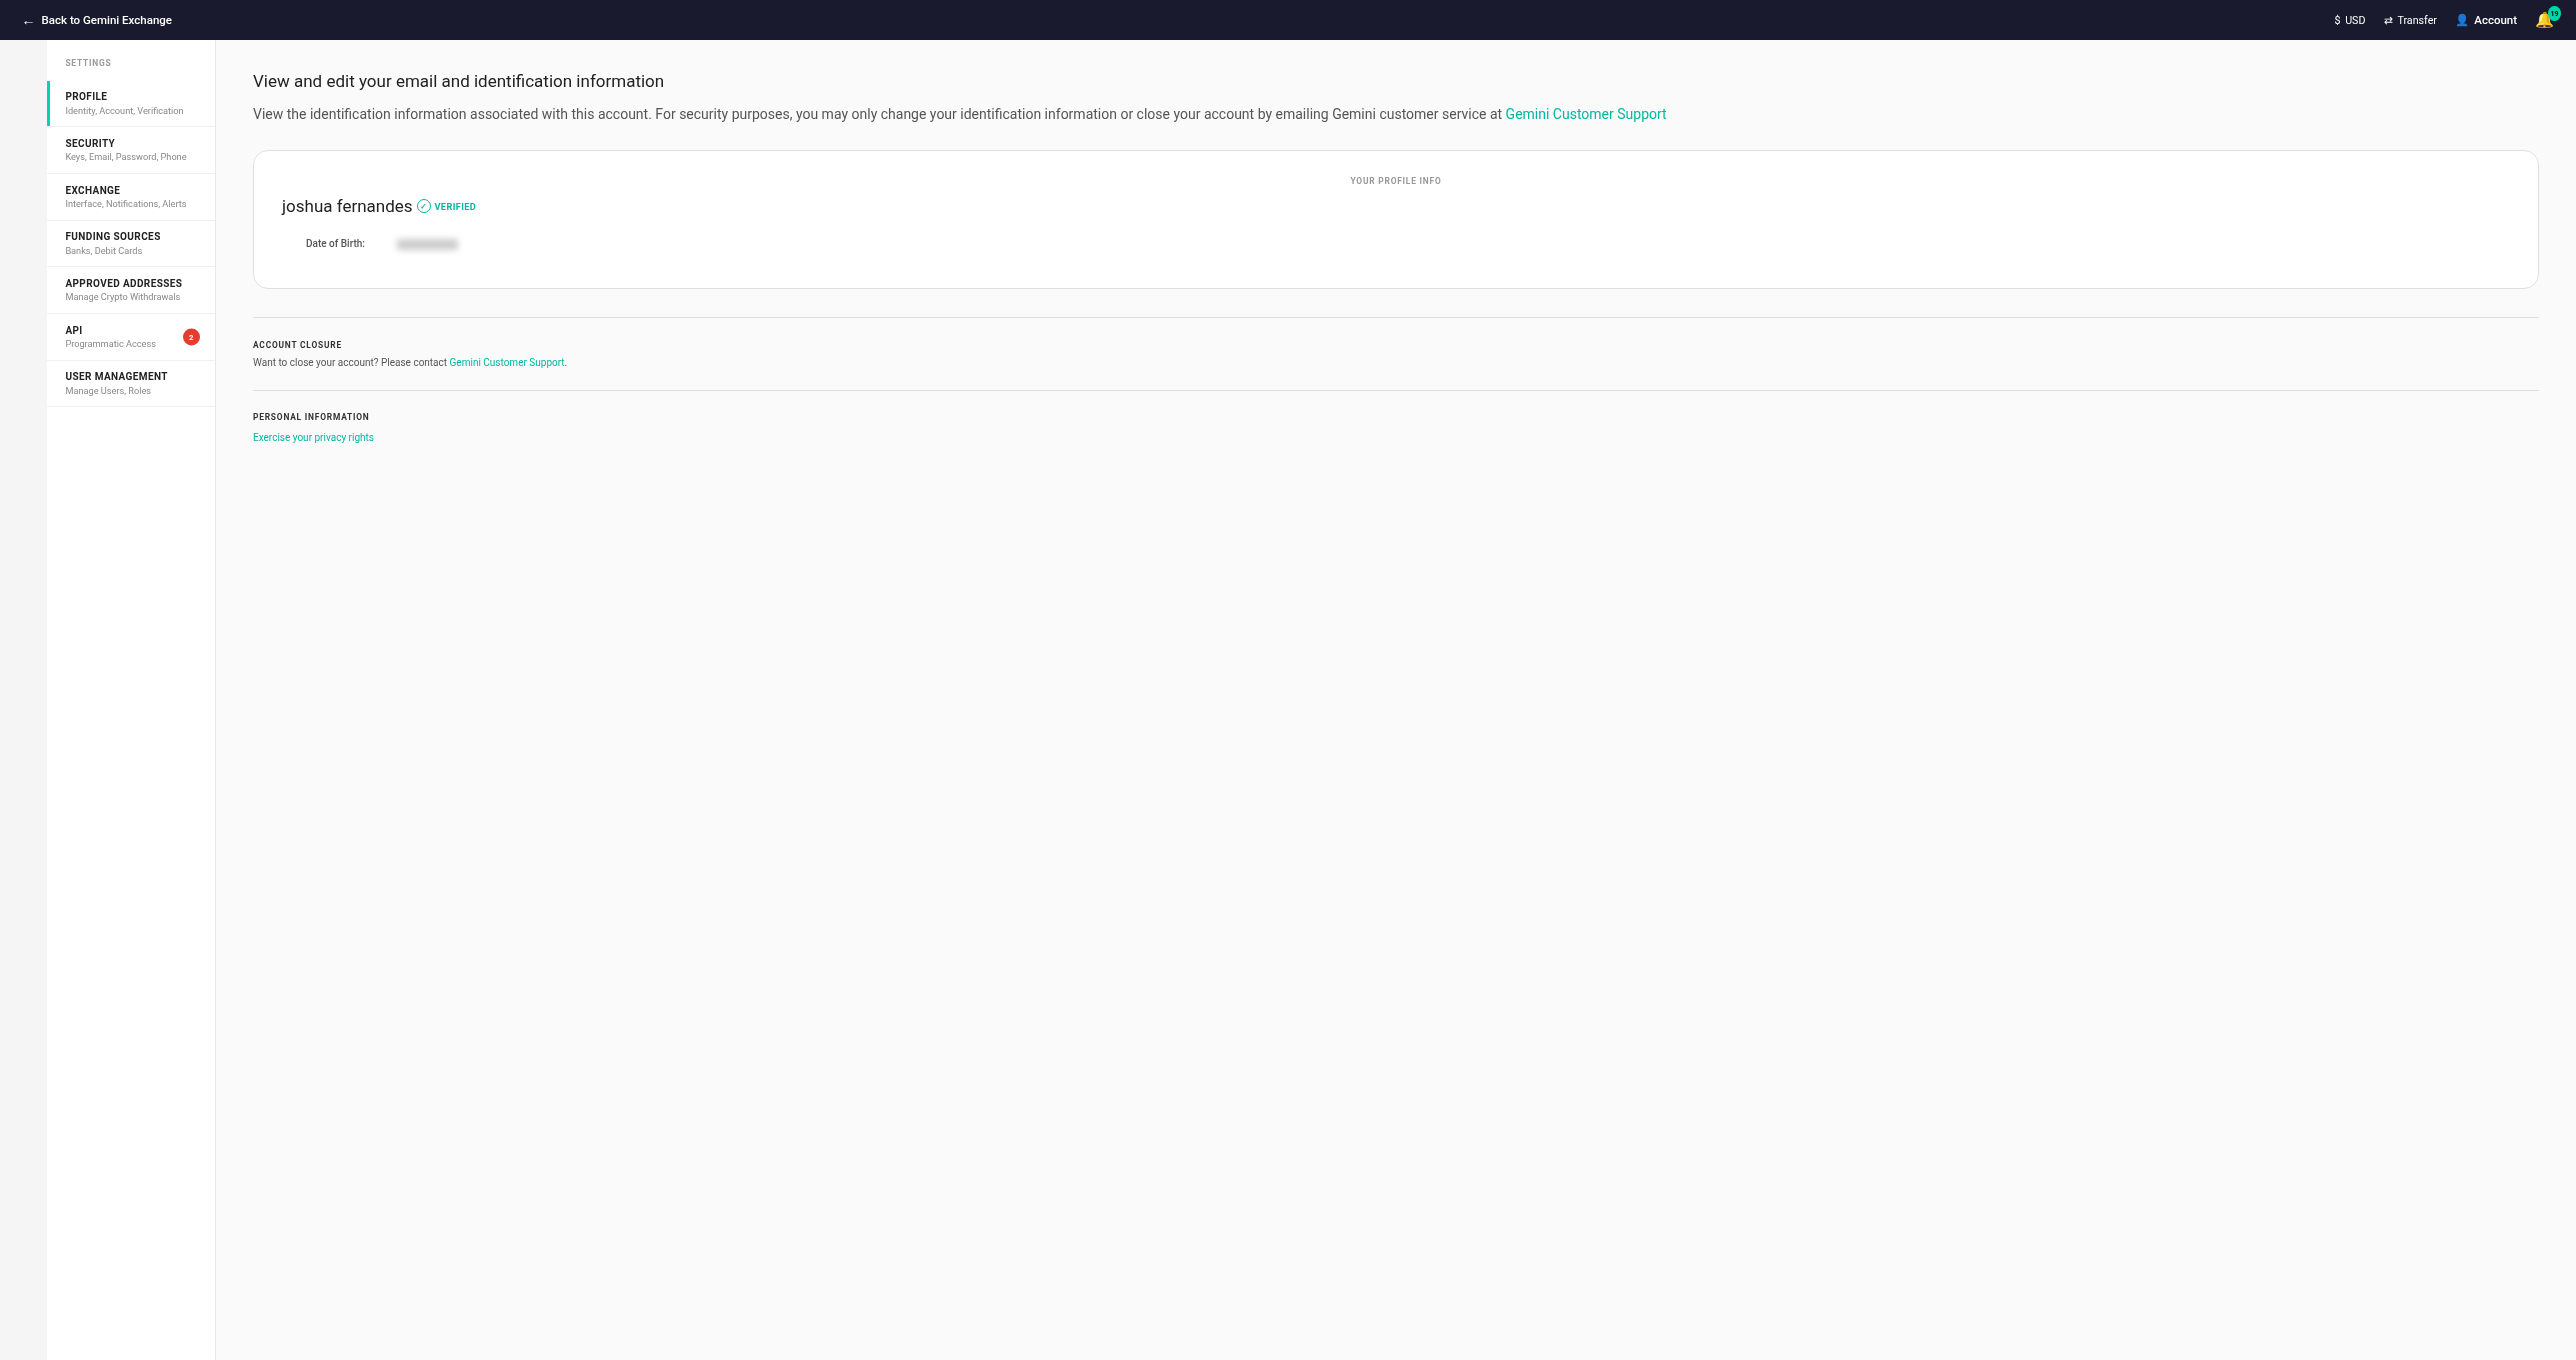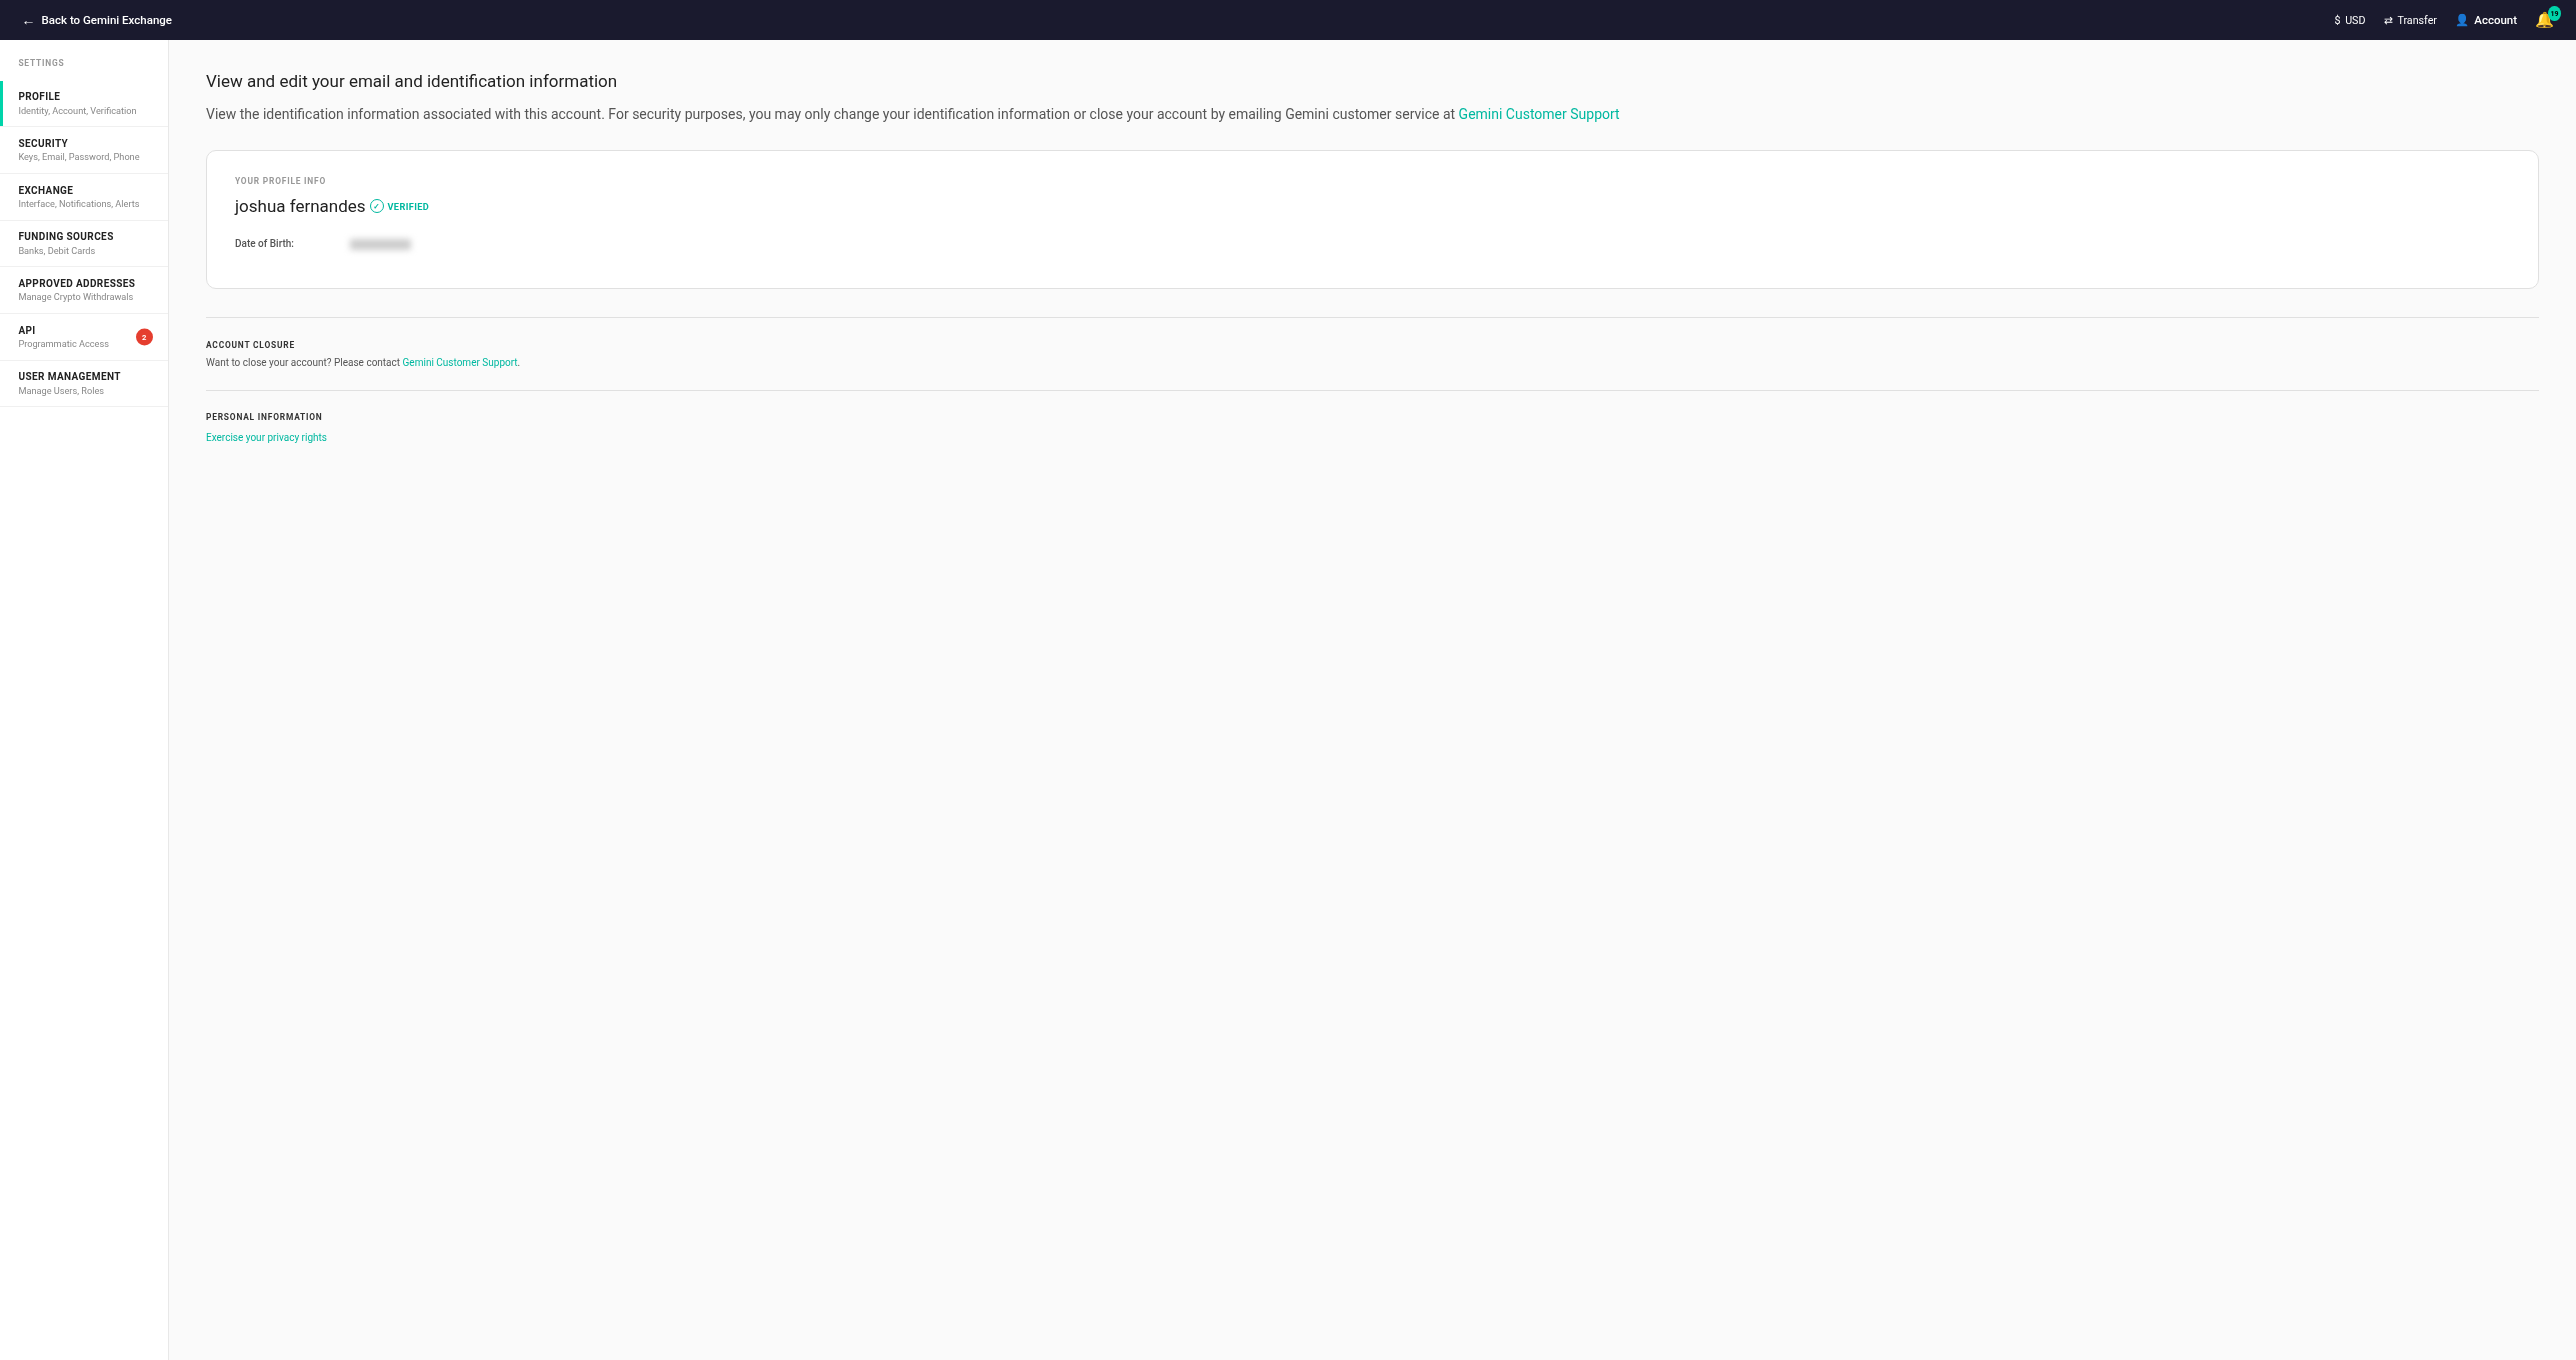--- a/index.html
+++ b/index.html
@@ -90,20 +90,21 @@
       min-height: calc(100vh - 40px);
     }
 
     
     .sidebar {
       width: 169px;
       background: #fff;
       border-right: 0.8px solid #e8e8e8;
       flex-shrink: 0;
       padding-top: 18.4px;
+      margin-left: 47px;
     }
     .sidebar-title {
       font-size: 8.4px;
       font-weight: 700;
       color: #999;
       letter-spacing: 0.8px;
       padding: 0 18.4px 12.3px;
     }
     .sidebar-item {
       padding: 10.7px 18.4px;
@@ -168,23 +169,24 @@
     }
     .page-description a {
       color: #00b8a0;
       text-decoration: none;
     }
 
     
     .profile-card {
       background: #fff;
       border: 0.8px solid #e0e0e0;
-      border-radius: 10px;
+      border-radius: 15px;
       padding: 24.5px 28px;
       margin-bottom: 28px;
+      text-align: center;
     }
     .profile-card-label {
       font-size: 8.4px;
       font-weight: 700;
       color: #999;
       letter-spacing: 0.8px;
       margin-bottom: 10.7px;
     }
     .profile-name-row {
       display: flex;

